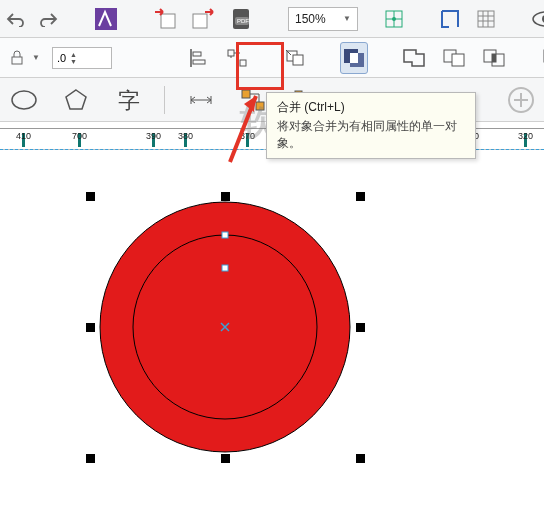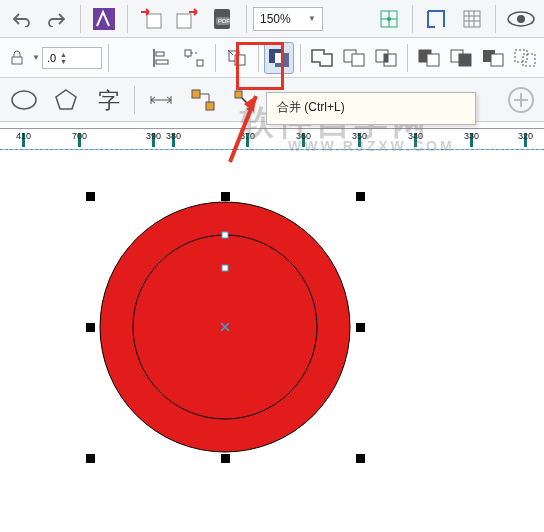--- a/index.html
+++ b/index.html
@@ -8,21 +8,21 @@
     height: 532px;
     background: #fff;
     font-family: "Microsoft YaHei", Arial, sans-serif;
     font-size: 12px;
     overflow: hidden;
     position: relative;
   }
   .toolbar-row {
     display: flex;
     align-items: center;
-    gap: 2px;
+    gap: 12px;
     background: #f5f6f7;
     border-bottom: 1px solid #d0d0d0;
     height: 38px;
     padding: 16px 4px;
   }
   .toolbar-row.row2 { background: #fafbfc; height: 40px; }
   .toolbar-row.row3 { background: #f5f6f7; height: 44px; border-bottom: 1px solid #d0d0d0; }
   .tbtn {
     width: 34px; height: 32px;
     display: flex; align-items: center; justify-content: center;
@@ -308,33 +308,34 @@
         <circle cx="15" cy="15" r="12" fill="none" stroke="#bbb" stroke-width="2"></circle>
         <path d="M15 8 V22 M8 15 H22" stroke="#bbb" stroke-width="2"></path>
       </svg>
   </div>
 </div>
 
 <div class="highlight-box" style="left:236px; top:42px; width:48px; height:48px;"></div>
 
 <div class="tooltip" style="left:266px; top:92px; width:210px;">
   <div class="ttitle">合并 (Ctrl+L)</div>
+  <div class="tdesc">将对象合并为有相同属性的单一对象。</div>
 </div>
 
 <div class="ruler">
   <div class="major" style="left:22px">
       <span>410</span>
     </div>
   <div class="major" style="left:78px">
       <span>700</span>
     </div>
   <div class="major" style="left:152px">
       <span>390</span>
     </div>
-  <div class="major" style="left:172px">
+  <div class="major" style="left:184px">
       <span>380</span>
     </div>
   <div class="major" style="left:246px">
       <span>370</span>
     </div>
   <div class="major" style="left:302px">
       <span>360</span>
     </div>
   <div class="major" style="left:358px">
       <span>350</span>

